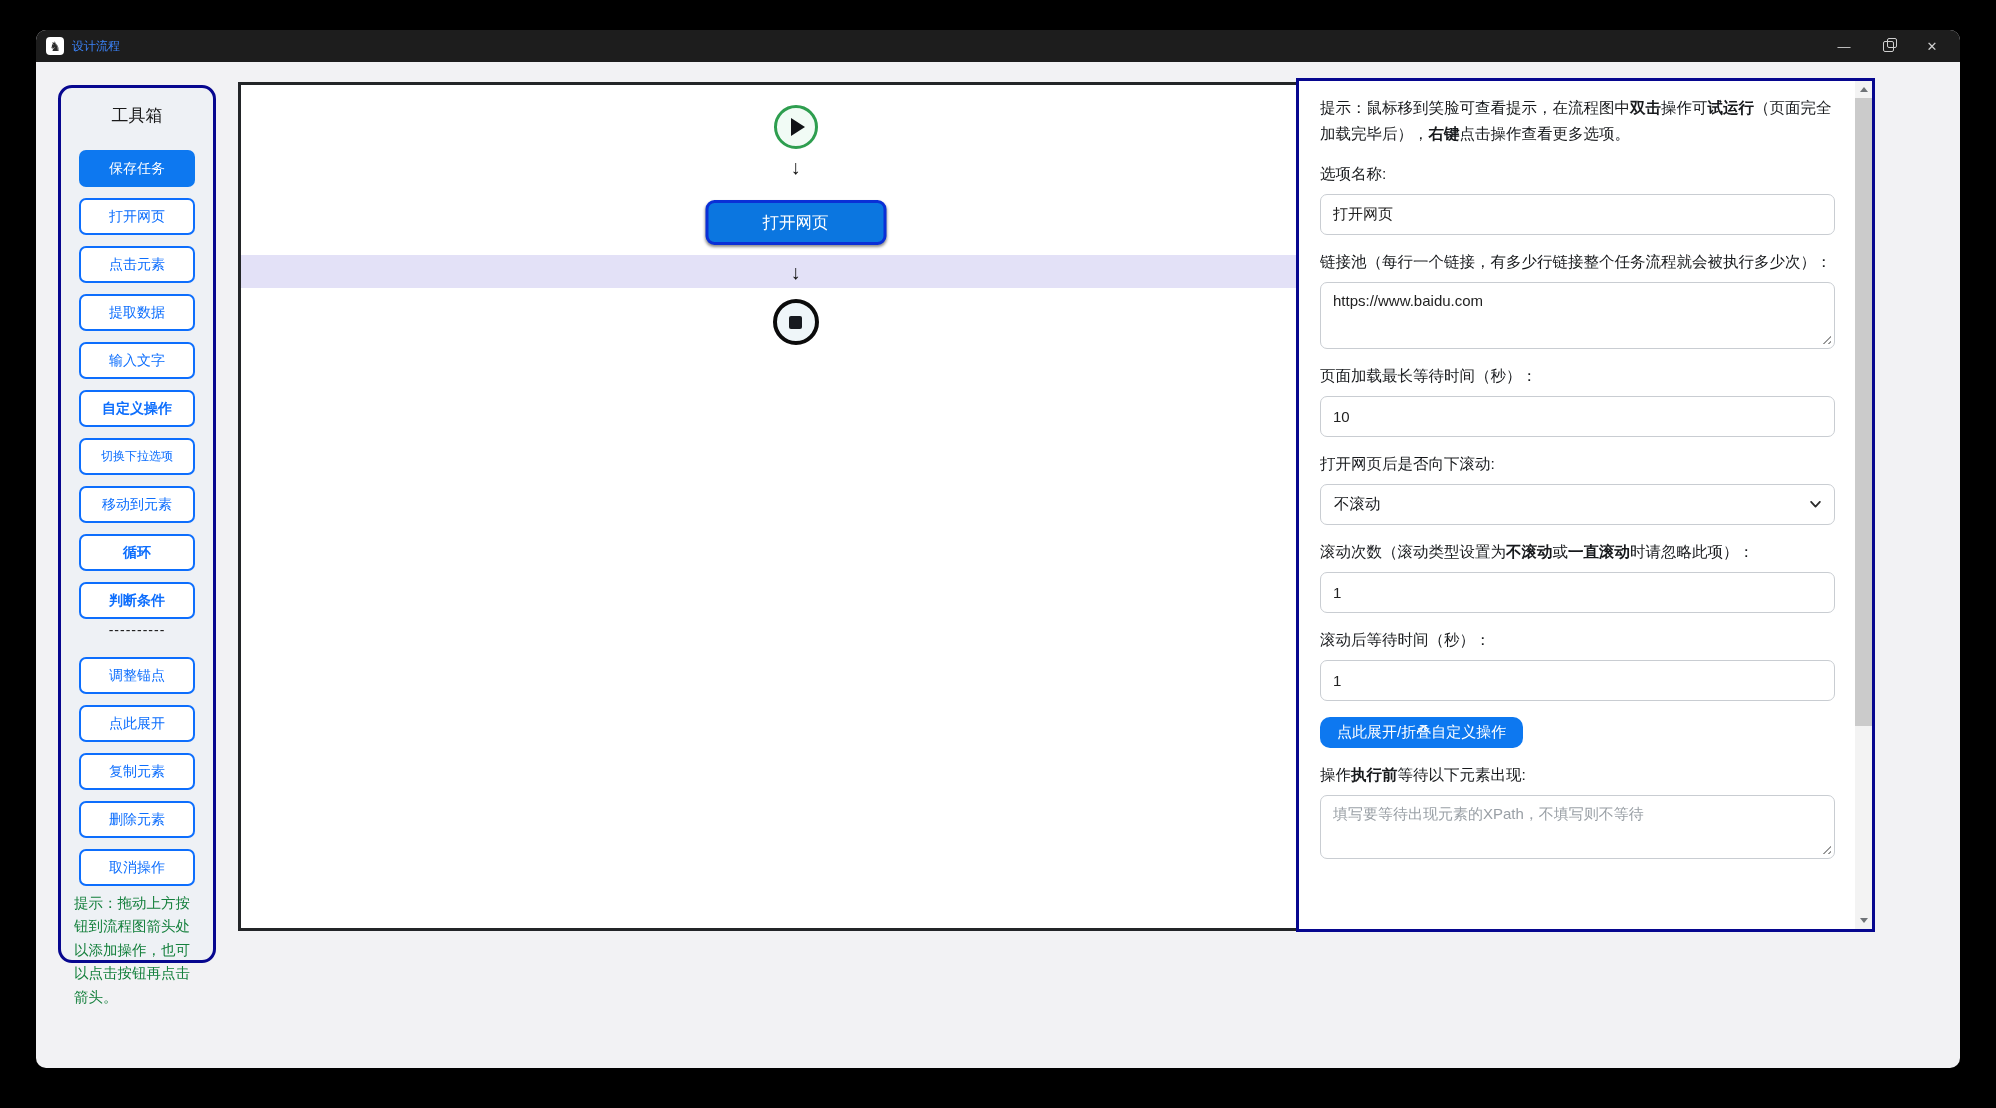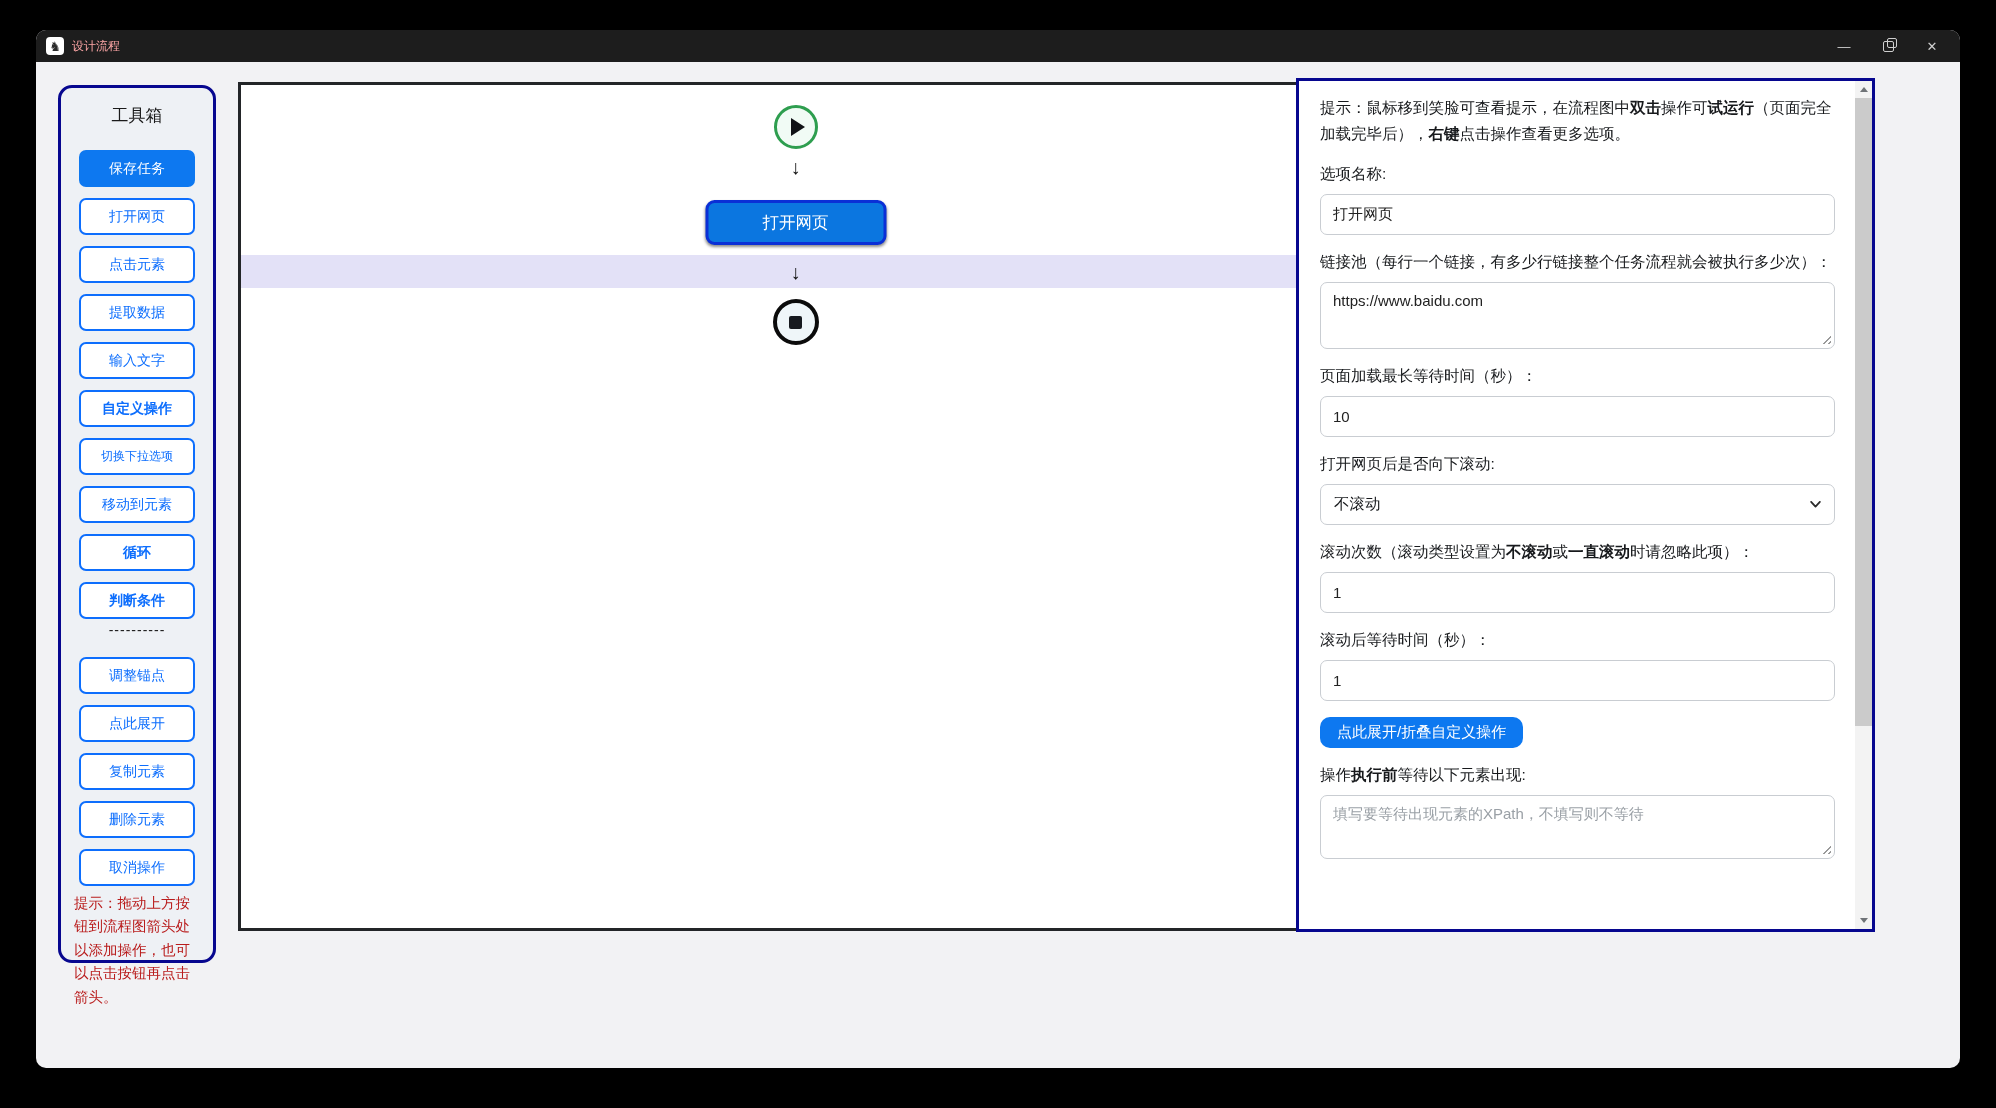--- a/index.html
+++ b/index.html
@@ -5,21 +5,21 @@
   html,body{margin:0;padding:0;background:#000;}
   .stage{position:relative;width:1996px;height:1108px;background:#000;overflow:hidden;
          font-family:"Liberation Sans","DejaVu Sans",sans-serif;}
   .window{position:absolute;left:36px;top:30px;width:1924px;height:1038px;
           background:#f2f2f4;border-radius:10px;overflow:hidden;}
   
   .titlebar{position:absolute;left:0;top:0;right:0;height:32px;background:#1d1d1d;
             display:flex;align-items:center;padding:0 10px;box-sizing:border-box;}
   .app-icon{width:18px;height:18px;background:#fff;border-radius:4px;display:flex;
             align-items:center;justify-content:center;font-size:13px;color:#2b2b2b;}
-  .title-text{margin-left:8px;color:#fca5a5;font-size:12px;}
+  .title-text{margin-left:8px;color:#3b82f6;font-size:12px;}
   .win-controls{position:absolute;right:6px;top:0;height:32px;display:flex;align-items:center;}
   .win-btn{width:44px;height:32px;display:flex;align-items:center;justify-content:center;
            color:#cfcfcf;font-size:13px;}
   .max-icon{width:9px;height:9px;border:1.2px solid #cfcfcf;border-radius:2px;position:relative;background:#1d1d1d;}
   .max-icon::before{content:"";position:absolute;top:-4px;left:3px;width:8px;height:8px;
            border:1.2px solid #cfcfcf;border-radius:2px;z-index:-1;}
   .max-icon{z-index:0;}
   
   .toolbox{position:absolute;left:22px;top:55px;width:158px;height:878px;box-sizing:border-box;
            border:3px solid #07078f;border-radius:14px;background:#eef1f5;
@@ -27,21 +27,21 @@
   .toolbox-title{font-size:17px;color:#1a1a1a;margin:4px 0 11px;}
   .tb-list{display:flex;flex-direction:column;gap:11px;margin-top:12px;align-items:center;}
   .tb-btn{width:116px;height:37px;box-sizing:border-box;border-radius:7px;font-size:14px;
           display:flex;align-items:center;justify-content:center;
           font-family:"Liberation Sans","DejaVu Sans",sans-serif;cursor:default;}
   .tb-solid{background:#0d78f0;color:#fff;border:none;}
   .tb-outline{background:#fff;color:#0d6efd;border:2px solid #0d6efd;}
   .tb-bold{font-weight:bold;}
   .tb-small{font-size:12px;}
   .tb-sep{color:#222;font-size:14px;letter-spacing:1px;margin:3px 0;}
-  .tb-hint{font-size:14.5px;color:#b91c1c;line-height:1.62;padding:6px 11px 0 13px;text-align:left;}
+  .tb-hint{font-size:14.5px;color:#15803d;line-height:1.62;padding:6px 11px 0 13px;text-align:left;}
   
   .canvas{position:absolute;left:202px;top:52px;width:1115px;height:849px;box-sizing:border-box;
           background:#fff;border:3px solid #232528;}
   .c-center{position:absolute;left:50%;transform:translateX(-50%);}
   .start-node{top:20px;width:38px;height:38px;border-radius:50%;border:3px solid #2e9e4f;
           background:#f1fbf5;display:flex;align-items:center;justify-content:center;box-sizing:content-box;}
   .play-tri{width:0;height:0;border-left:14px solid #101216;border-top:9px solid transparent;
           border-bottom:9px solid transparent;margin-left:4px;}
   .flow-arrow{color:#111;font-size:20px;line-height:20px;}
   .arrow1{top:72px;}

